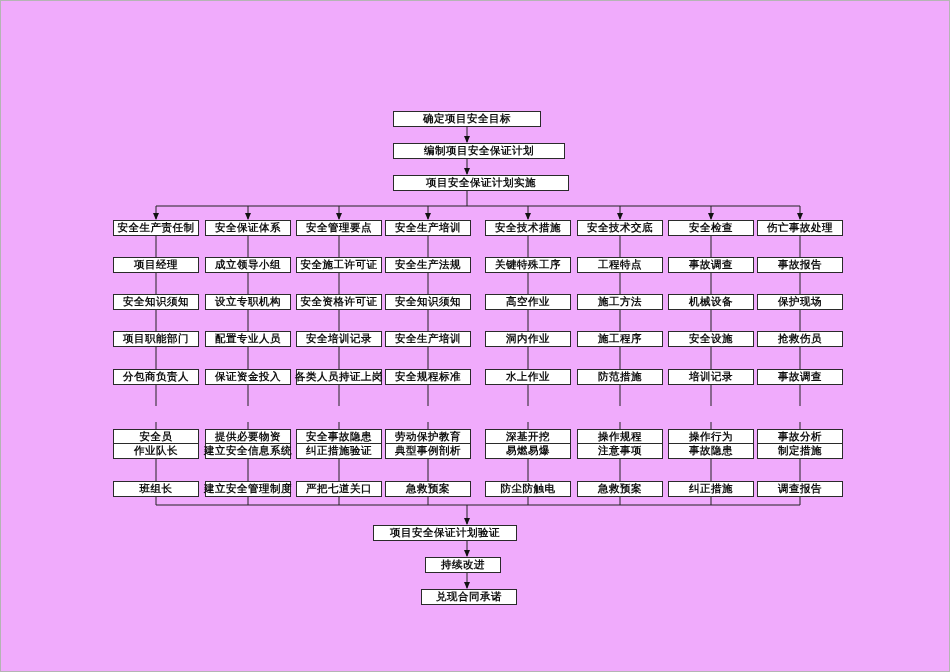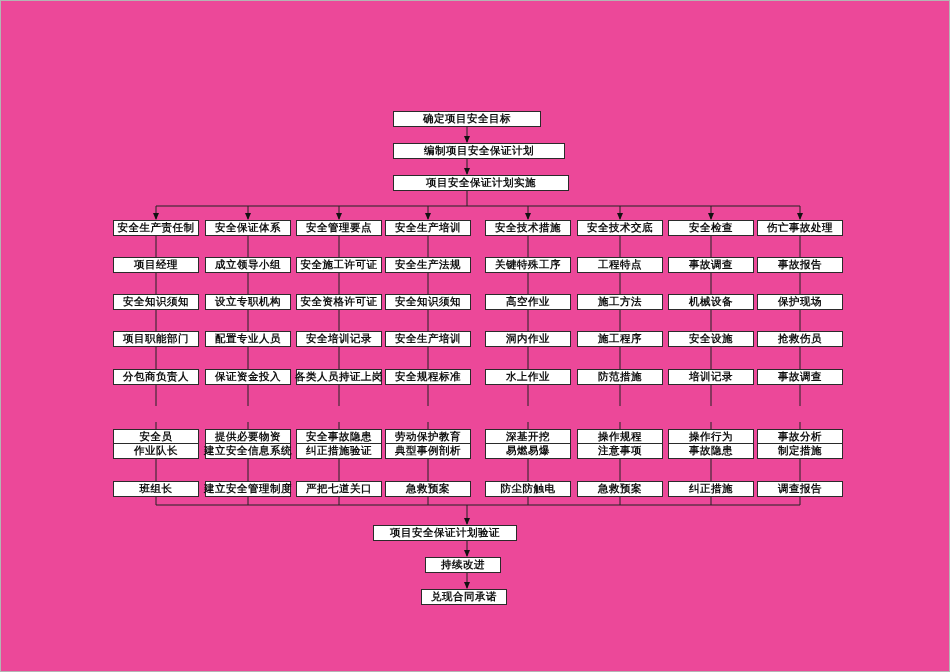--- a/index.html
+++ b/index.html
@@ -1,19 +1,19 @@
 <!DOCTYPE html>
 <html><head>
 <meta charset="utf-8">
 <style>
   html,body{margin:0;padding:0;background:#ffffff;}
   #page{
     position:relative;
     width:950px;height:672px;
-    background:#ec4899;
+    background:#f0abfc;
     border:1px solid #b4b4b4;
     box-sizing:border-box;
     font-family:"Liberation Serif","DejaVu Serif",serif;
     overflow:hidden;
     text-decoration:underline;
   }
   #connectors{position:absolute;left:0;top:0;}
   .node{
     position:absolute;
     box-sizing:border-box;
@@ -31,21 +31,21 @@
   .cw{width:86px;}
   .c0{left:112px}.c1{left:204px}.c2{left:295px}.c3{left:384px}
   .c4{left:484px}.c5{left:576px}.c6{left:667px}.c7{left:756px}
   .r0{top:219px}.r1{top:256px}.r2{top:293px}.r3{top:330px}
   .r4{top:368px}.r5{top:428px}.r6{top:442px}.r7{top:480px}
   .t0{left:392px;top:110px;width:148px}
   .t1{left:392px;top:142px;width:172px}
   .t2{left:392px;top:174px;width:176px}
   .b0{left:372px;top:524px;width:144px}
   .b1{left:424px;top:556px;width:76px}
-  .b2{left:420px;top:588px;width:86px}
+  .b2{left:420px;top:588px;width:96px}
 </style>
 </head>
 <body>
 
 <div id="page">
   <svg id="connectors" width="950" height="672">
       <line x1="466" y1="126" x2="466" y2="141" stroke="#222222" stroke-width="1"></line>
       <polygon points="463,135 469,135 466,142" fill="#111"></polygon>
       <line x1="466" y1="158" x2="466" y2="173" stroke="#222222" stroke-width="1"></line>
       <polygon points="463,167 469,167 466,174" fill="#111"></polygon>

